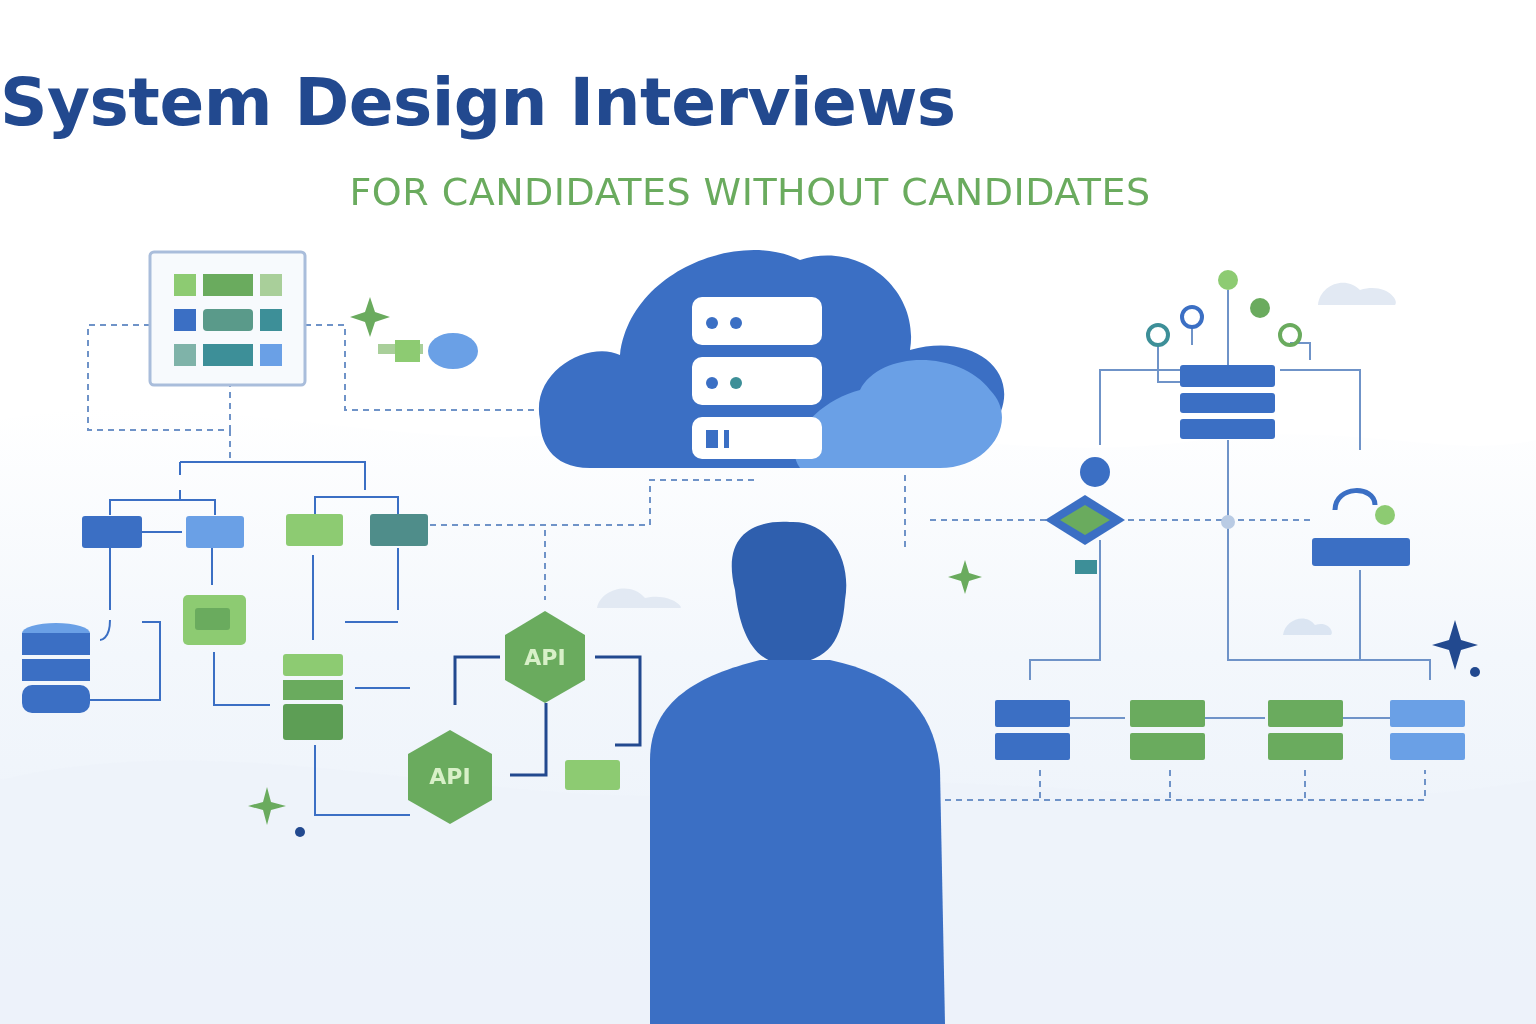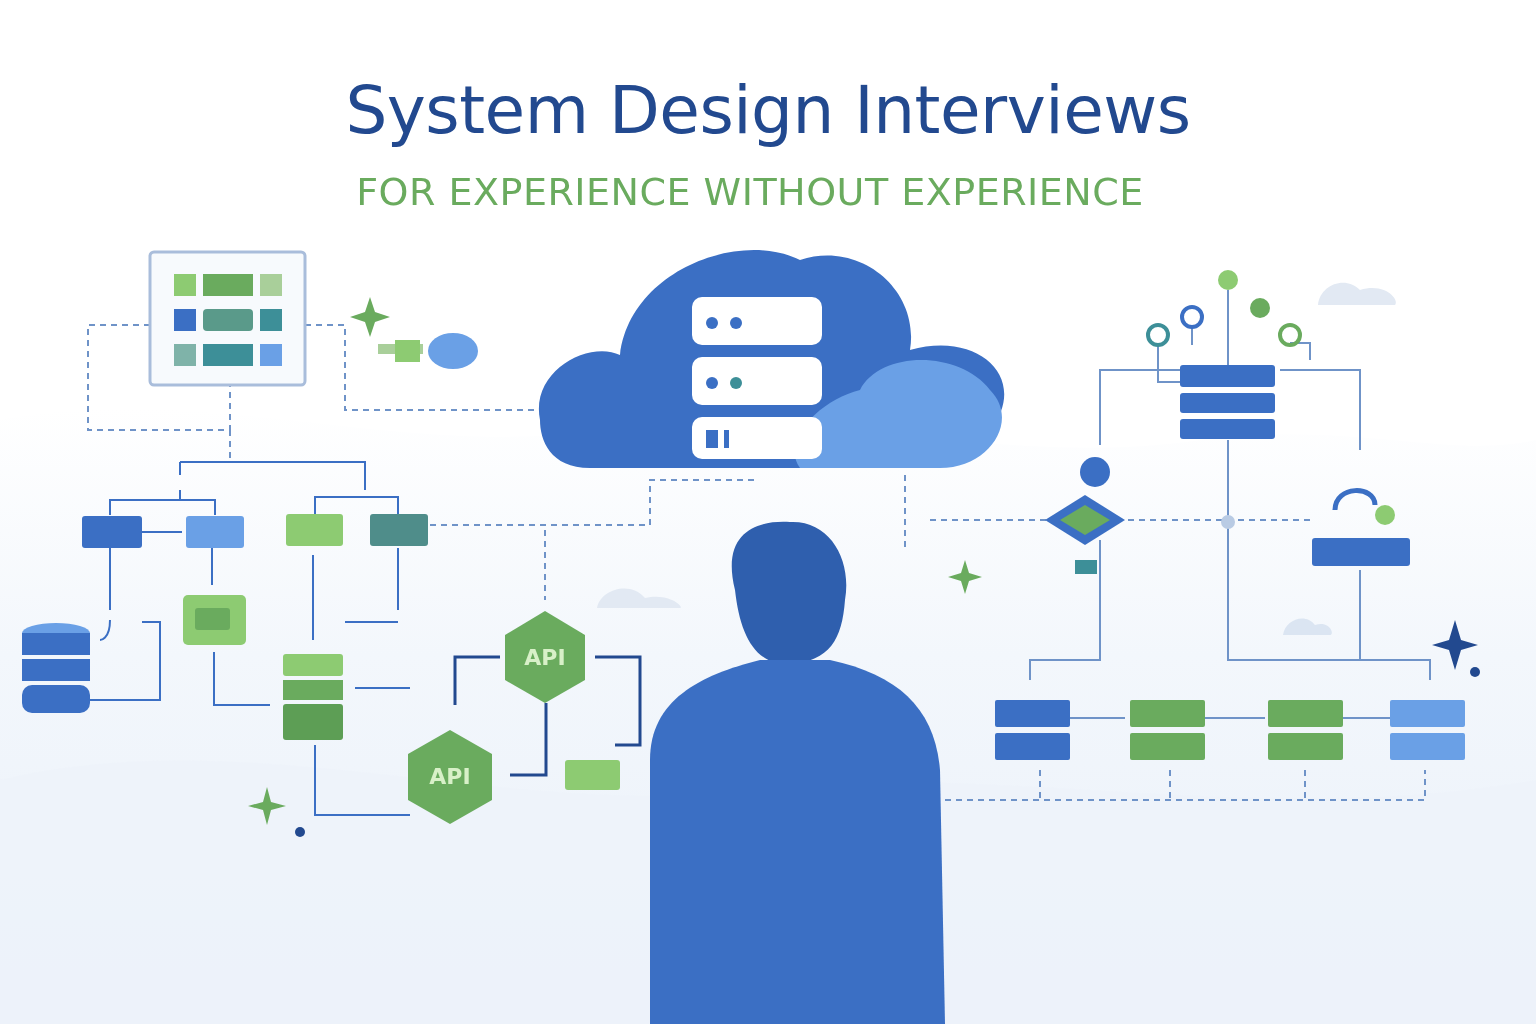--- a/index.html
+++ b/index.html
@@ -1,39 +1,39 @@
 <!DOCTYPE html>
 <html><head>
 <meta charset="utf-8">
 <style>
   html,body{margin:0;padding:0;}
   body{width:1536px;height:1024px;overflow:hidden;background:#ffffff;font-family:"DejaVu Sans",sans-serif;position:relative;}
   .bg{position:absolute;inset:0;}
-  .title{position:absolute;left:0;width:1536px;top:72px;text-align:center;font-size:66px;font-weight:400;color:#22498f;letter-spacing:-0.5px;}
+  .title{position:absolute;left:0;width:1536px;top:64px;text-align:left;font-size:66px;font-weight:700;color:#22498f;letter-spacing:-0.5px;}
   .subtitle{position:absolute;left:0;width:1500px;top:170px;text-align:center;font-size:38px;color:#6aab5e;letter-spacing:0.5px;}
   .art{position:absolute;left:0;top:0;}
   .api-text{font-family:"DejaVu Sans",sans-serif;font-weight:700;font-size:22px;fill:#d8f0c8;}
 </style>
 </head>
 <body>
 
 <svg class="bg" width="1536" height="1024" viewBox="0 0 1536 1024">
   <defs>
     <linearGradient id="wash" x1="0" y1="0" x2="0" y2="1">
       <stop offset="0" stop-color="#ffffff"></stop>
       <stop offset="0.4" stop-color="#f3f7fc"></stop>
       <stop offset="1" stop-color="#e9f0f9"></stop>
     </linearGradient>
   </defs>
   <path d="M0 420 C200 380 400 460 600 430 C800 400 1000 470 1200 440 C1350 420 1450 460 1536 440 L1536 1024 L0 1024 Z" fill="url(#wash)"></path>
   <path d="M0 780 C250 720 500 820 760 790 C1000 760 1250 830 1536 780 L1536 1024 L0 1024 Z" fill="#eef3fa" opacity="0.8"></path>
 </svg>
 
 <div class="title">System Design Interviews</div>
-<div class="subtitle">FOR EXPERIENCE WITHOUT EXPERIENCE</div>
+<div class="subtitle">FOR CANDIDATES WITHOUT CANDIDATES</div>
 
 <svg class="art" width="1536" height="1024" viewBox="0 0 1536 1024">
 
   <g fill="none" stroke="#6f93c8" stroke-width="2" stroke-dasharray="6 5">
     <path d="M150 325 H88 V430 H230 V385"></path>
     <path d="M305 325 H345 V410 H540"></path>
     <path d="M230 430 V460"></path>
     <path d="M430 525 H650 V480 H755"></path>
     <path d="M545 530 V600"></path>
     <path d="M905 475 V550"></path>

